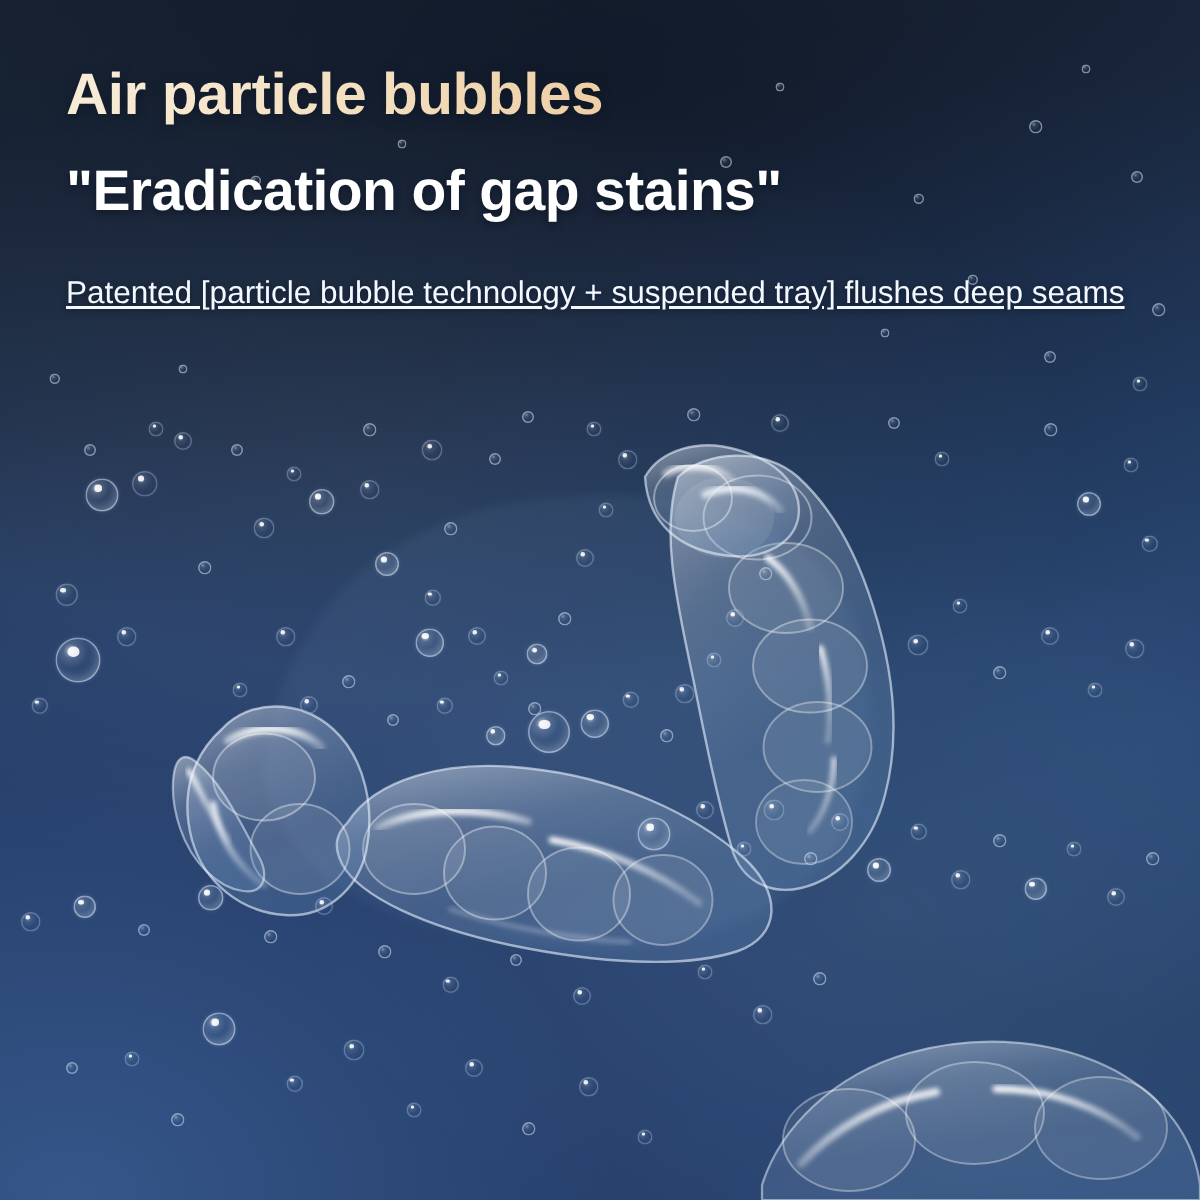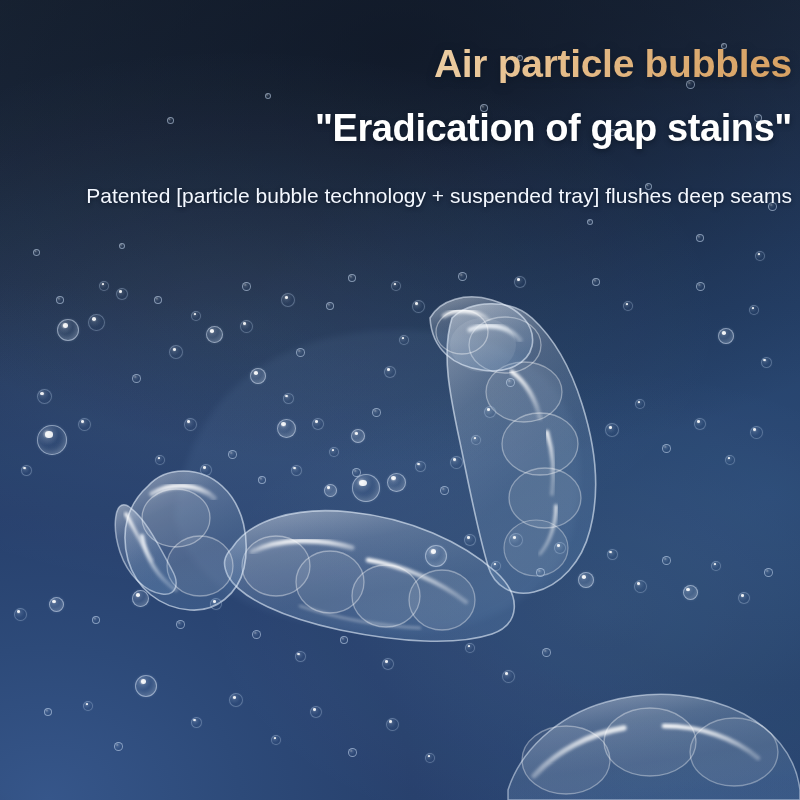--- a/index.html
+++ b/index.html
@@ -69,24 +69,23 @@
     background:
       radial-gradient(circle at 36% 32%, rgba(255,255,255,.40) 0%, rgba(200,222,248,.12) 20%, rgba(60,95,145,.08) 48%, rgba(28,50,88,.18) 100%);
     box-shadow: inset 0 0 0 1px rgba(205,225,250,.30), 0 0 2px rgba(180,208,242,.12);
   }
   .bubble.tiny { box-shadow: inset 0 0 0 1px rgba(216,234,255,.52); }
   .bubble.tiny::after { display:none; }
 
   
   .copy {
     position:absolute;
-    left:56px; top:44px;
+    left:44px; top:44px;
     width:736px;
     z-index:6;
-    text-align:right;
   }
   .headline {
     font-size:39px;
     font-weight:700;
     letter-spacing:-.3px;
     line-height:1.0;
     background:linear-gradient(96deg, #f8ecd8 0%, #f3dfbf 28%, #e9c596 60%, #dba96e 88%, #d7a163 100%);
     -webkit-background-clip:text; background-clip:text;
     -webkit-text-fill-color:transparent; color:transparent;
     filter:drop-shadow(0 2px 4px rgba(8,16,30,.55));
@@ -103,20 +102,21 @@
     white-space:nowrap;
   }
   .body-copy { margin-top:32px; }
   .body-line {
     font-size:21px;
     font-weight:400;
     line-height:1.58;
     color:#f4f8ff;
     text-shadow:0 1px 4px rgba(8,16,30,.62);
     white-space:nowrap;
+    text-decoration:underline;
   }
 </style>
 </head>
 <body>
 
 <div class="stage">
 
   <div class="bg-base"></div>
   <div class="bg-vignette"></div>
   <div class="bg-sheen"></div>

